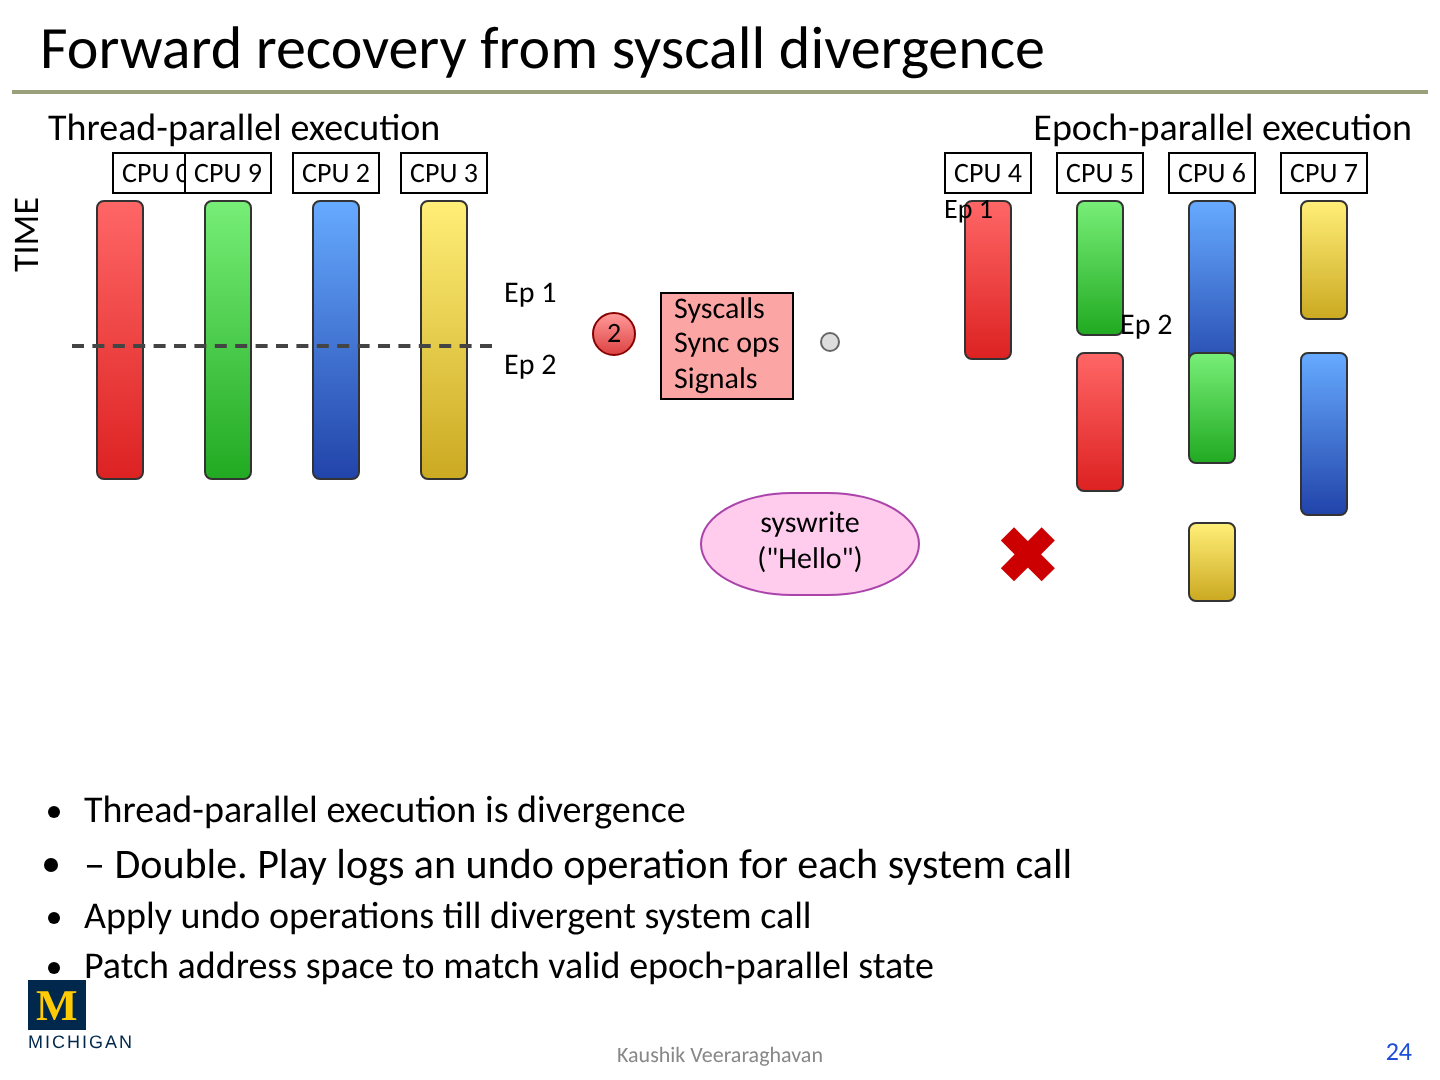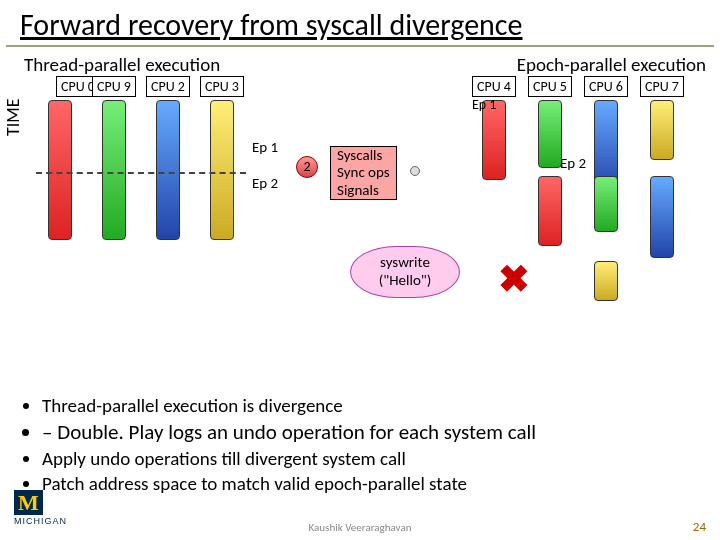--- a/index.html
+++ b/index.html
@@ -1,37 +1,37 @@
 <!DOCTYPE html>
 <html><head>
 <meta charset="utf-8">
 <style>
   * { box-sizing: border-box; margin: 0; padding: 0; }
   body { width: 720px; height: 540px; font-family: Calibri, Arial, sans-serif; background: #fff; position: relative; overflow: hidden; }
-  .title { font-size: 30px; padding: 6px 14px 2px; border-bottom: 2px solid #9aa07a; margin: 0 6px 6px; text-decoration: underline; }
+  .title { font-size: 30px; padding: 6px 14px 2px; border-bottom: 2px solid #9aa07a; margin: 0 6px 6px; }
   .sect-labels { display: flex; font-size: 19px; }
   .sect-left { margin-left: 24px; }
   .sect-right { margin-left: auto; margin-right: 14px; }
   .diagram { position: relative; height: 280px; }
   .time { position: absolute; left: 2px; top: 60px; transform: rotate(-90deg); transform-origin: left top; font-size: 18px; }
   .cpu { position: absolute; width: 44px; border: 1.5px solid #000; text-align: center; font-size: 14px; padding: 1px 0; background: #fff; }
   .bar { position: absolute; width: 24px; border: 1px solid #333; border-radius: 4px; }
   .red { background: linear-gradient(#f66,#d22); } .green { background: linear-gradient(#7e7,#2a2); }
   .blue { background: linear-gradient(#6af,#24a); } .yellow { background: linear-gradient(#fe7,#ca2); }
   .eplabel { position: absolute; font-size: 15px; }
   .dash { position: absolute; border-top: 2px dashed #444; }
   .circle { position: absolute; width: 22px; height: 22px; border-radius: 50%; background: linear-gradient(#f99,#d44); border: 1px solid #800; text-align: center; font-size: 14px; line-height: 20px; }
   .sig { position: absolute; border: 1.5px solid #000; background: #fca5a5; padding: 0 6px; font-size: 15px; line-height: 1.15; }
   .cloud { position: absolute; width: 110px; height: 52px; background: #fce; border: 1.5px solid #a4a; border-radius: 50% / 60%; text-align: center; font-size: 15px; padding-top: 6px; }
   .cross { position: absolute; font-size: 38px; color: #c00; font-weight: bold; }
   .bullets { position: absolute; left: 24px; top: 394px; font-size: 19px; }
   .bullets li { list-style: disc; margin-left: 18px; margin-bottom: 2px; }
   .sub { font-size: 21px; list-style: none; margin-left: 10px; }
   .footer-name { position: absolute; bottom: 6px; left: 0; right: 0; text-align: center; font-size: 11px; color: #888; }
-  .pagenum { position: absolute; bottom: 6px; right: 14px; font-size: 13px; color: #a16207; }
+  .pagenum { position: absolute; bottom: 6px; right: 14px; font-size: 13px; color: #1d4ed8; }
   .logo { position: absolute; left: 14px; bottom: 14px; }
   .logo-m { font: bold 22px Georgia; color: #ffcb05; background: #00274c; padding: 0 4px; }
   .logo-t { font: 9px Arial; color: #00274c; letter-spacing: 1px; display: block; }
   .tinycirc { position: absolute; width: 10px; height: 10px; border-radius: 50%; border: 1px solid #666; background: #ddd; }
 </style>
 </head>
 <body>
 
 <div class="title">Forward recovery from syscall divergence</div>
 <div class="sect-labels">

